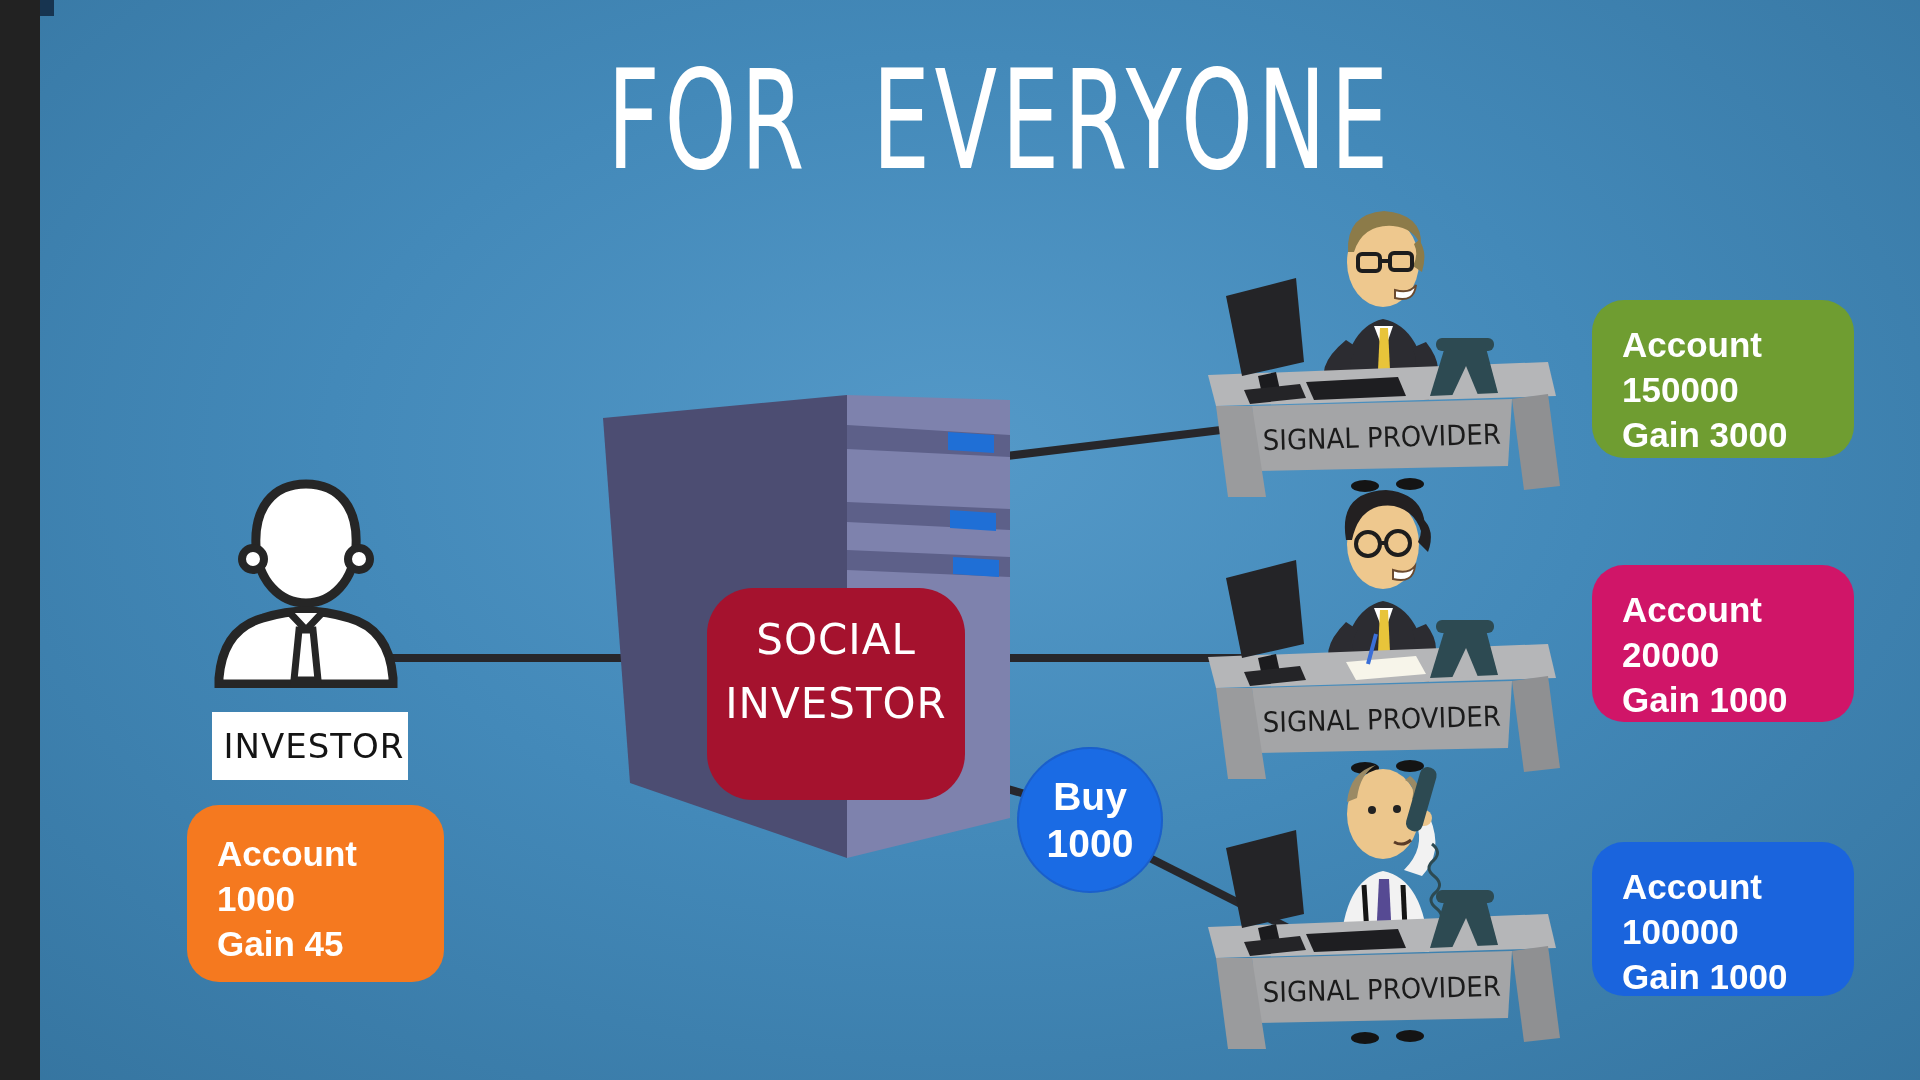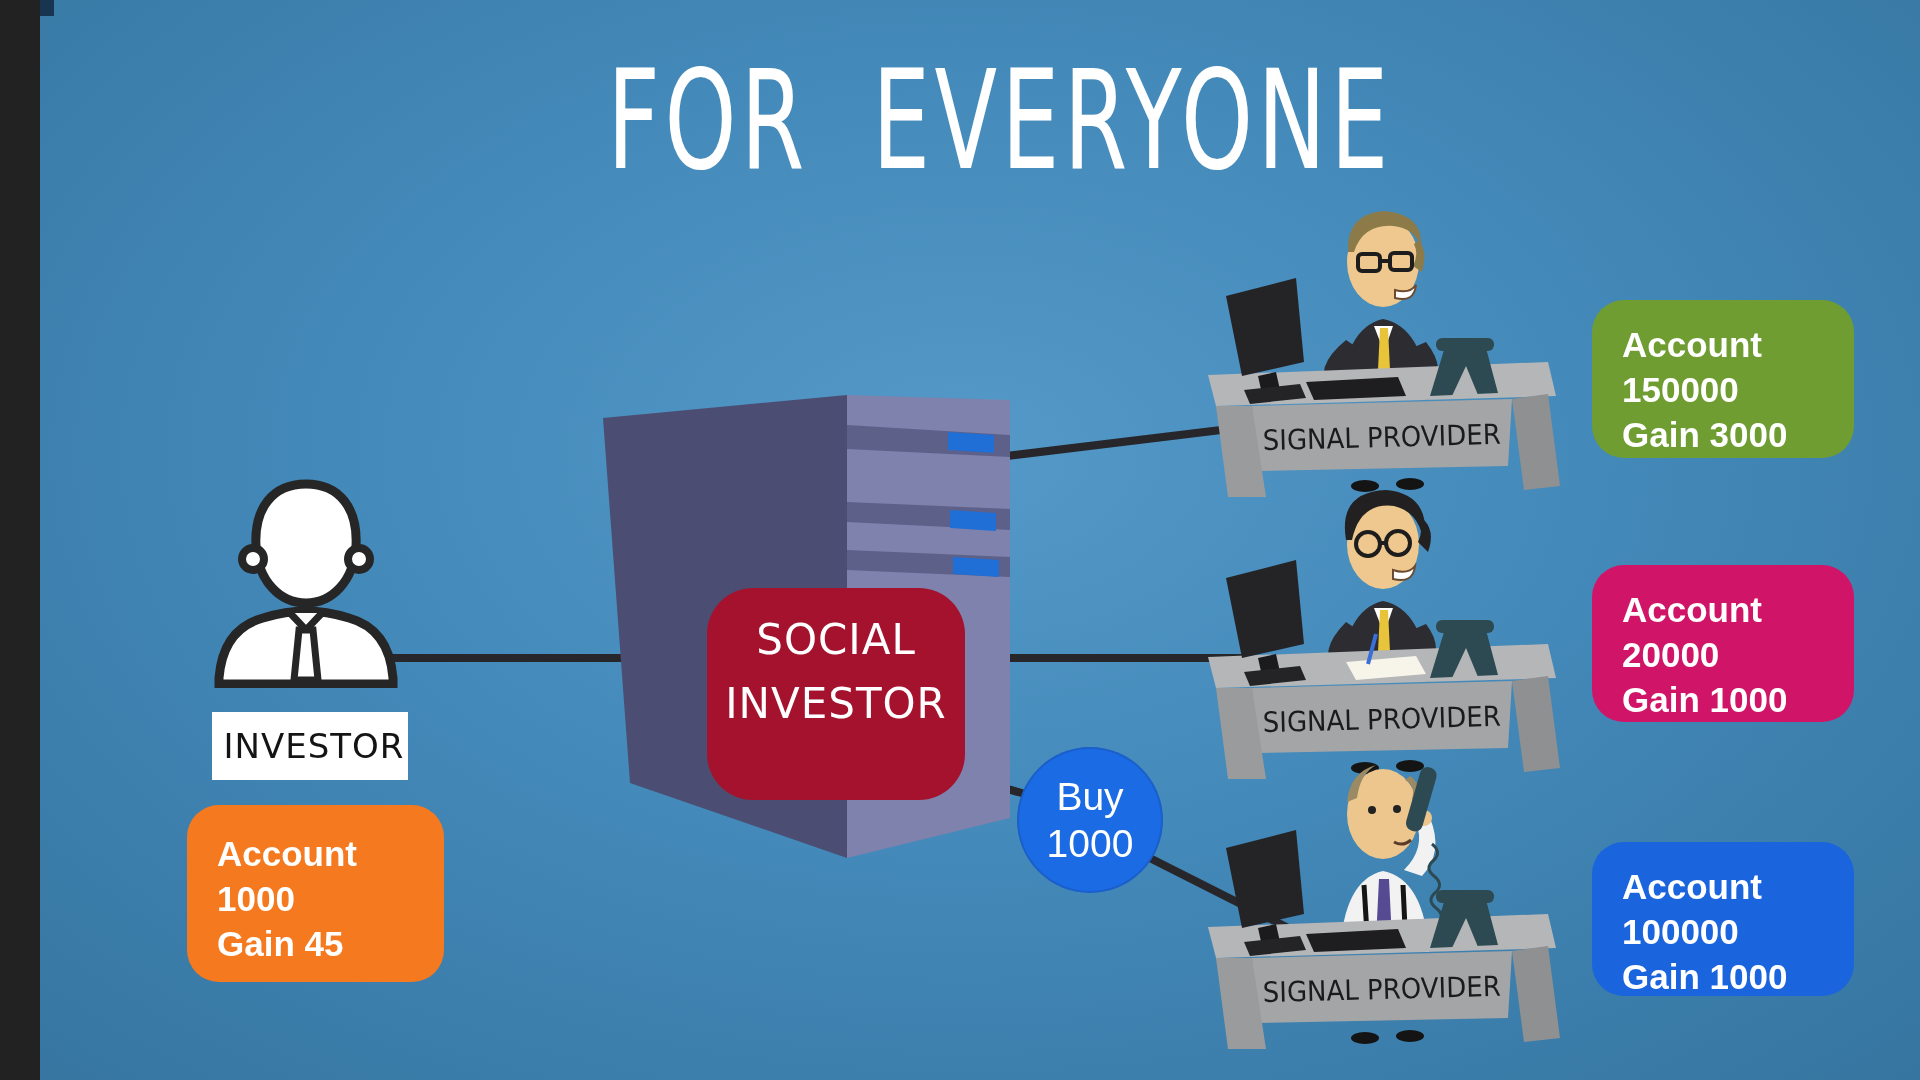--- a/index.html
+++ b/index.html
@@ -47,21 +47,21 @@
     position:absolute; left:667px; top:588px; width:258px; height:212px;
     box-sizing:border-box; border-radius:46px; padding-top:20px;
     color:#ffffff; text-align:center;
     font-size:42px; line-height:64px; letter-spacing:1px;
   }
 
   .buy {
     position:absolute; left:977px; top:747px; width:146px; height:146px;
     border-radius:50%; color:#ffffff;
     display:flex; flex-direction:column; align-items:center; justify-content:center;
-    font-size:39px; line-height:47px; font-weight:400;
+    font-size:39px; line-height:47px; font-weight:700;
     box-shadow: inset 0 0 0 2px rgba(30,30,60,0.15);
   }
 
   .provider { position:absolute; width:360px; height:300px; }
   .provider.p1 { left:1160px; top:200px; }
   .provider.p2 { left:1160px; top:482px; }
   .provider.p3 { left:1160px; top:752px; }
   .provider svg { display:block; }
 </style>
 </head>

